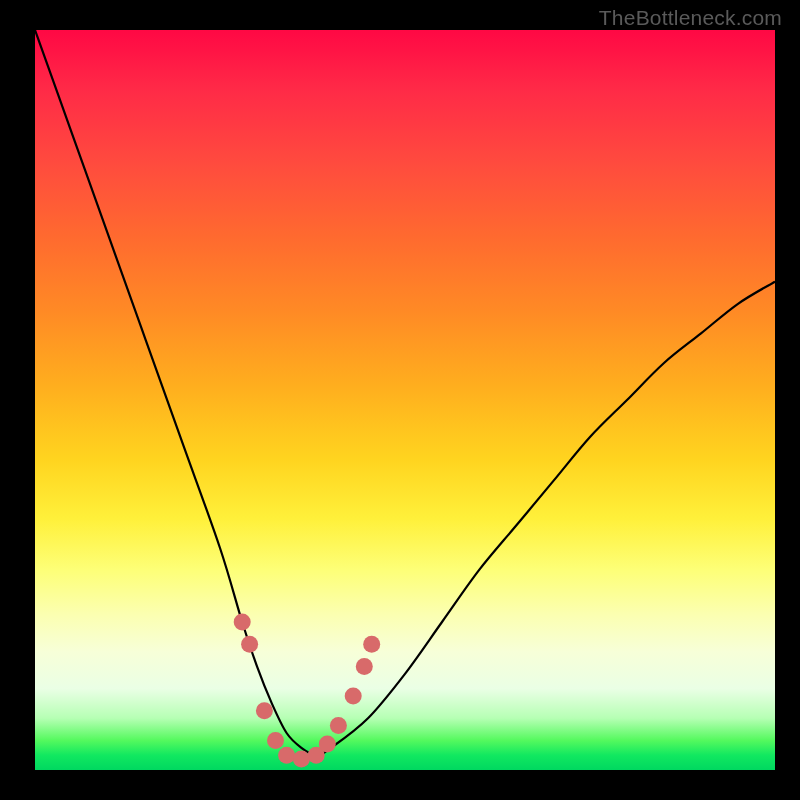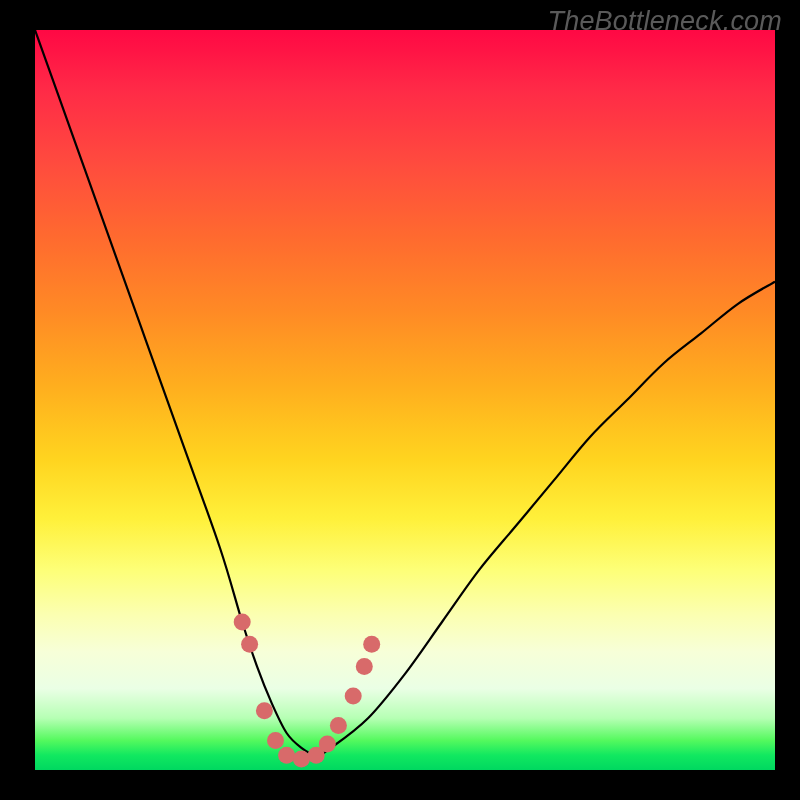--- a/index.html
+++ b/index.html
@@ -46,23 +46,22 @@
   .curve-svg {
     position: absolute;
     left: 0; top: 0;
     width: 740px; height: 740px;
   }
   .watermark {
     position: absolute;
     top: 6px;
     right: 18px;
     color: #5a5a5a;
-    font-size: 27px;
+    font-size: 21px;
     letter-spacing: 0.2px;
-    font-style: italic;
   }
 </style>
 </head>
 <body>
 
 <div class="frame">
   <div class="plot-area">
     <svg class="curve-svg" viewBox="0 0 740 740" preserveAspectRatio="none">
       <path id="curve-path" fill="none" stroke="#000" stroke-width="2.2" d="M 0 0 C 6.166666666666667 17.26666666666667, 24.666666666666664 69.06666666666669, 37 103.60000000000002 C 49.333333333333336 138.13333333333335, 61.666666666666664 172.6666666666667, 74 207.20000000000005 C 86.33333333333333 241.73333333333338, 98.66666666666667 276.2666666666667, 111 310.8 C 123.33333333333333 345.3333333333333, 135.66666666666666 379.8666666666667, 148 414.4 C 160.33333333333334 448.9333333333333, 175.13333333333333 488.4, 185 518 C 194.86666666666667 547.6, 201.03333333333336 572.2666666666667, 207.20000000000002 592 C 213.36666666666667 611.7333333333333, 217.06666666666666 622.8333333333333, 222 636.4 C 226.93333333333334 649.9666666666667, 231.86666666666667 662.3, 236.8 673.4 C 241.73333333333335 684.5, 246.66666666666669 695.6, 251.60000000000002 703 C 256.53333333333336 710.4, 261.46666666666664 714.0999999999999, 266.4 717.8 C 271.3333333333333 721.5, 276.26666666666665 725.2, 281.2 725.2 C 286.1333333333333 725.2, 287.3666666666667 723.9666666666666, 296 717.8 C 304.6333333333333 711.6333333333333, 320.6666666666667 700.5333333333334, 333 688.2 C 345.3333333333333 675.8666666666667, 357.66666666666663 659.8333333333333, 370 643.8 C 382.33333333333337 627.7666666666667, 394.66666666666674 609.2666666666667, 407.00000000000006 592 C 419.33333333333337 574.7333333333333, 431.6666666666667 556.2333333333333, 444 540.2 C 456.3333333333333 524.1666666666667, 468.6666666666667 510.59999999999997, 481 495.79999999999995 C 493.3333333333333 480.99999999999994, 505.6666666666667 466.2, 518 451.4 C 530.3333333333334 436.59999999999997, 542.6666666666666 420.56666666666666, 555 407 C 567.3333333333334 393.43333333333334, 579.6666666666666 382.33333333333337, 592 370 C 604.3333333333334 357.66666666666663, 616.6666666666666 344.0999999999999, 629 332.99999999999994 C 641.3333333333334 321.9, 653.6666666666666 313.2666666666667, 666 303.40000000000003 C 678.3333333333334 293.53333333333336, 690.6666666666666 282.43333333333334, 703 273.8 C 715.3333333333334 265.1666666666667, 733.8333333333334 255.29999999999998, 740 251.59999999999997"></path>
       <g id="marker-group">

